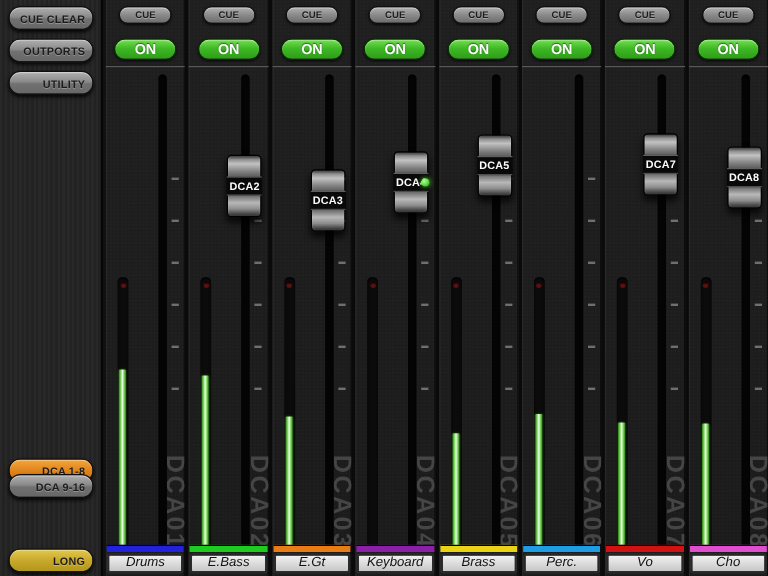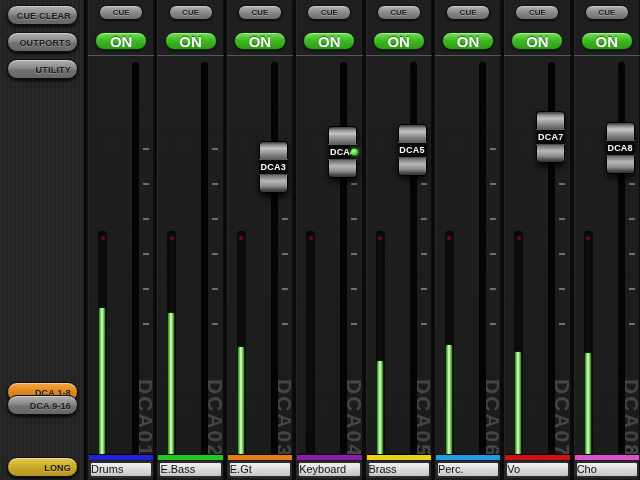--- a/index.html
+++ b/index.html
@@ -53,21 +53,21 @@
     font-size:8px; font-weight:bold; text-align:center; line-height:14px;
     text-shadow:0 1px 0 rgba(255,255,255,0.3);
     box-shadow:0 1px 2px rgba(0,0,0,0.7), inset 0 1px 0 rgba(255,255,255,0.4);
     cursor:pointer;
   }
   .on-btn {
     position:absolute; top:32px; left:50%; transform:translateX(-50%);
     width:52px; height:18px; border-radius:9px; box-sizing:border-box;
     background:linear-gradient(180deg,#72e050,#3cb623 50%,#2f9d19);
     border:1px solid #0a2c04; color:#ffffff;
-    font-size:15px; font-weight:bold; text-align:center; line-height:17px;
+    font-size:12px; font-weight:bold; text-align:center; line-height:17px;
     text-shadow:0 -1px 1px rgba(0,0,0,0.55);
     box-shadow:0 1px 2px rgba(0,0,0,0.7), inset 0 1px 1px rgba(255,255,255,0.45);
     cursor:pointer;
   }
   .divider { position:absolute; top:55px; left:0; right:0; height:1px; background:#585858; }
 
   .watermark {
     position:absolute; right:-1px; bottom:22px;
     writing-mode:vertical-rl; text-orientation:mixed;
     font-size:21px; font-weight:bold; color:#454545; letter-spacing:2px;
@@ -117,23 +117,23 @@
     position:absolute; left:1px; width:6px; bottom:2px; border-radius:1px;
     background:linear-gradient(90deg,#2e7d16,#7fd95f 28%,#ecffec 50%,#7fd95f 72%,#2e7d16);
     box-shadow:0 0 2px rgba(120,255,90,0.35);
   }
 
   .color-bar { position:absolute; left:1px; right:1px; top:454px; height:5px; border-top:1px solid #000; }
   .name-box {
     position:absolute; left:2px; right:2px; top:462px; height:15px; box-sizing:border-box;
     background:linear-gradient(180deg,#f2f2f2,#c6c6c6);
     border:1px solid #2b2b2b; border-radius:2px;
-    color:#111; font-size:11px; line-height:13px;
+    color:#111; font-size:11px; text-align:center; line-height:13px;
     box-shadow:0 0 0 1px rgba(255,255,255,0.08);
-    white-space:nowrap; overflow:hidden; cursor:pointer;
+    white-space:nowrap; overflow:hidden; cursor:pointer;font-style:italic;
   }
 </style>
 </head>
 <body>
 
 <div id="root">
 
   <div class="sidebar">
     <button class="side-btn btn-gray" style="top:5px">CUE CLEAR</button>
     <button class="side-btn btn-gray" style="top:32px">OUTPORTS</button>
@@ -167,20 +167,24 @@
     <div class="strip">
       <div class="cue-btn">CUE</div>
       <div class="on-btn">ON</div>
       <div class="divider"></div>
       <div class="watermark">DCA02</div>
       <div class="meter">
         <div class="clip-dot"></div>
         <div class="meter-bar" style="height: 142px;"></div>
       </div>
       <div class="track"></div>
+      <div class="knob" style="top: 129px;">
+        <div class="knob-label">DCA2</div>
+
+      </div>
       <div class="color-bar" style="background: rgb(30, 203, 30);"></div>
       <div class="name-box">E.Bass</div>
     <div class="tick" style="top: 148px;"></div>
         <div class="tick" style="top: 183px;"></div>
         <div class="tick" style="top: 218px;"></div>
         <div class="tick" style="top: 253px;"></div>
         <div class="tick" style="top: 288px;"></div>
         <div class="tick" style="top: 323px;"></div>
       </div>
 
@@ -235,21 +239,21 @@
     <div class="strip">
       <div class="cue-btn">CUE</div>
       <div class="on-btn">ON</div>
       <div class="divider"></div>
       <div class="watermark">DCA05</div>
       <div class="meter">
         <div class="clip-dot"></div>
         <div class="meter-bar" style="height: 94px;"></div>
       </div>
       <div class="track"></div>
-      <div class="knob" style="top: 124px;">
+      <div class="knob" style="top: 112px;">
         <div class="knob-label">DCA5</div>
 
       </div>
       <div class="color-bar" style="background: rgb(232, 212, 20);"></div>
       <div class="name-box">Brass</div>
     <div class="tick" style="top: 148px;"></div>
         <div class="tick" style="top: 183px;"></div>
         <div class="tick" style="top: 218px;"></div>
         <div class="tick" style="top: 253px;"></div>
         <div class="tick" style="top: 288px;"></div>

